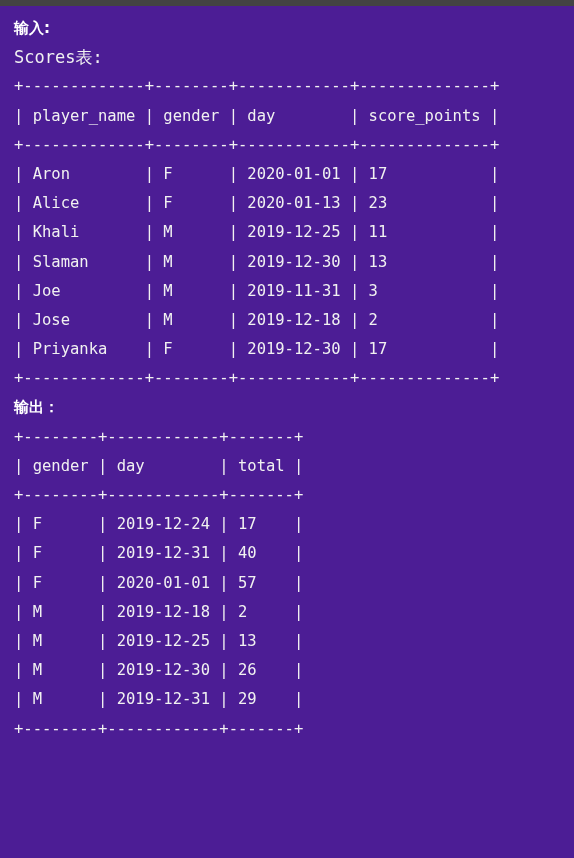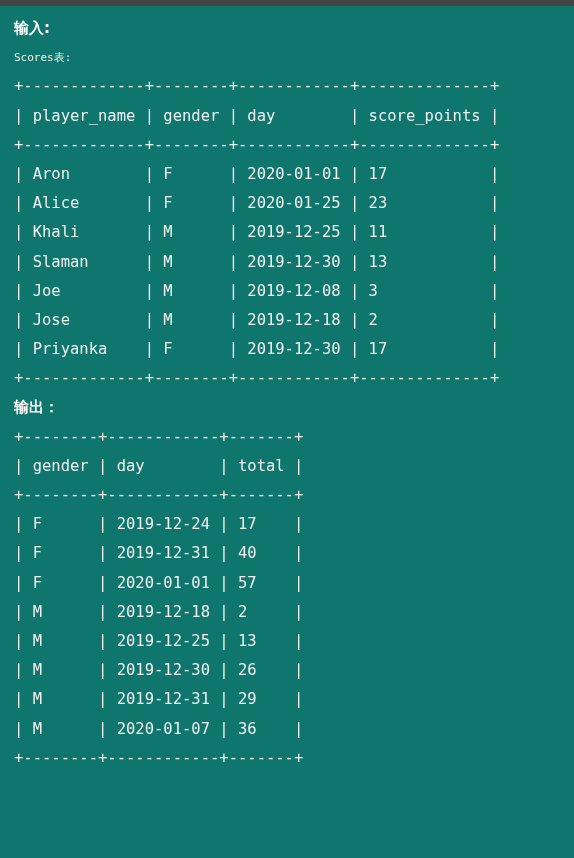--- a/index.html
+++ b/index.html
@@ -10,21 +10,21 @@
   body {
     width: 574px;
     height: 858px;
     overflow: hidden;
     font-family: "DejaVu Sans Mono", "Liberation Mono", monospace;
   }
   #screen {
     position: relative;
     width: 574px;
     height: 858px;
-    background: #0f766e;
+    background: #4c1d95;
     box-sizing: border-box;
   }
   #topbar {
     position: absolute;
     top: 0; left: 0;
     width: 574px;
     height: 6px;
     background: #434343;
   }
   #content {
@@ -49,60 +49,59 @@
     font-family: "DejaVu Sans", "Liberation Sans", sans-serif;
     font-weight: bold;
     font-size: 15px;
     line-height: 29.2px;
     height: 29.2px;
     white-space: pre;
   }
   .label-mono {
     color: #f1f1f1;
     font-family: "DejaVu Sans Mono", "Liberation Mono", monospace;
-    font-size: 11px;
+    font-size: 17px;
     line-height: 29.2px;
     height: 29.2px;
     white-space: pre;
   }
   .block { margin: 0; padding: 0; }
 </style>
 </head>
 <body>
 
 <div id="screen">
   <div id="topbar"></div>
   <div id="content">
 
     <div class="label">输入:</div>
     <div class="label-mono">Scores表:</div>
     <div class="block" id="input-table">
         <div class="line">+-------------+--------+------------+--------------+</div>
         <div class="line">| player_name | gender | day        | score_points |</div>
         <div class="line">+-------------+--------+------------+--------------+</div>
         <div class="line">| Aron        | F      | 2020-01-01 | 17           |</div>
-        <div class="line">| Alice       | F      | 2020-01-25 | 23           |</div>
+        <div class="line">| Alice       | F      | 2020-01-13 | 23           |</div>
         <div class="line">| Khali       | M      | 2019-12-25 | 11           |</div>
         <div class="line">| Slaman      | M      | 2019-12-30 | 13           |</div>
-        <div class="line">| Joe         | M      | 2019-12-08 | 3            |</div>
+        <div class="line">| Joe         | M      | 2019-11-31 | 3            |</div>
         <div class="line">| Jose        | M      | 2019-12-18 | 2            |</div>
         <div class="line">| Priyanka    | F      | 2019-12-30 | 17           |</div>
         <div class="line">+-------------+--------+------------+--------------+</div>
       </div>
 
     <div class="label">输出：</div>
     <div class="block" id="output-table">
         <div class="line">+--------+------------+-------+</div>
         <div class="line">| gender | day        | total |</div>
         <div class="line">+--------+------------+-------+</div>
         <div class="line">| F      | 2019-12-24 | 17    |</div>
         <div class="line">| F      | 2019-12-31 | 40    |</div>
         <div class="line">| F      | 2020-01-01 | 57    |</div>
         <div class="line">| M      | 2019-12-18 | 2     |</div>
         <div class="line">| M      | 2019-12-25 | 13    |</div>
         <div class="line">| M      | 2019-12-30 | 26    |</div>
         <div class="line">| M      | 2019-12-31 | 29    |</div>
-        <div class="line">| M      | 2020-01-07 | 36    |</div>
         <div class="line">+--------+------------+-------+</div>
       </div>
 
   </div>
 </div>
 
 </body></html>

